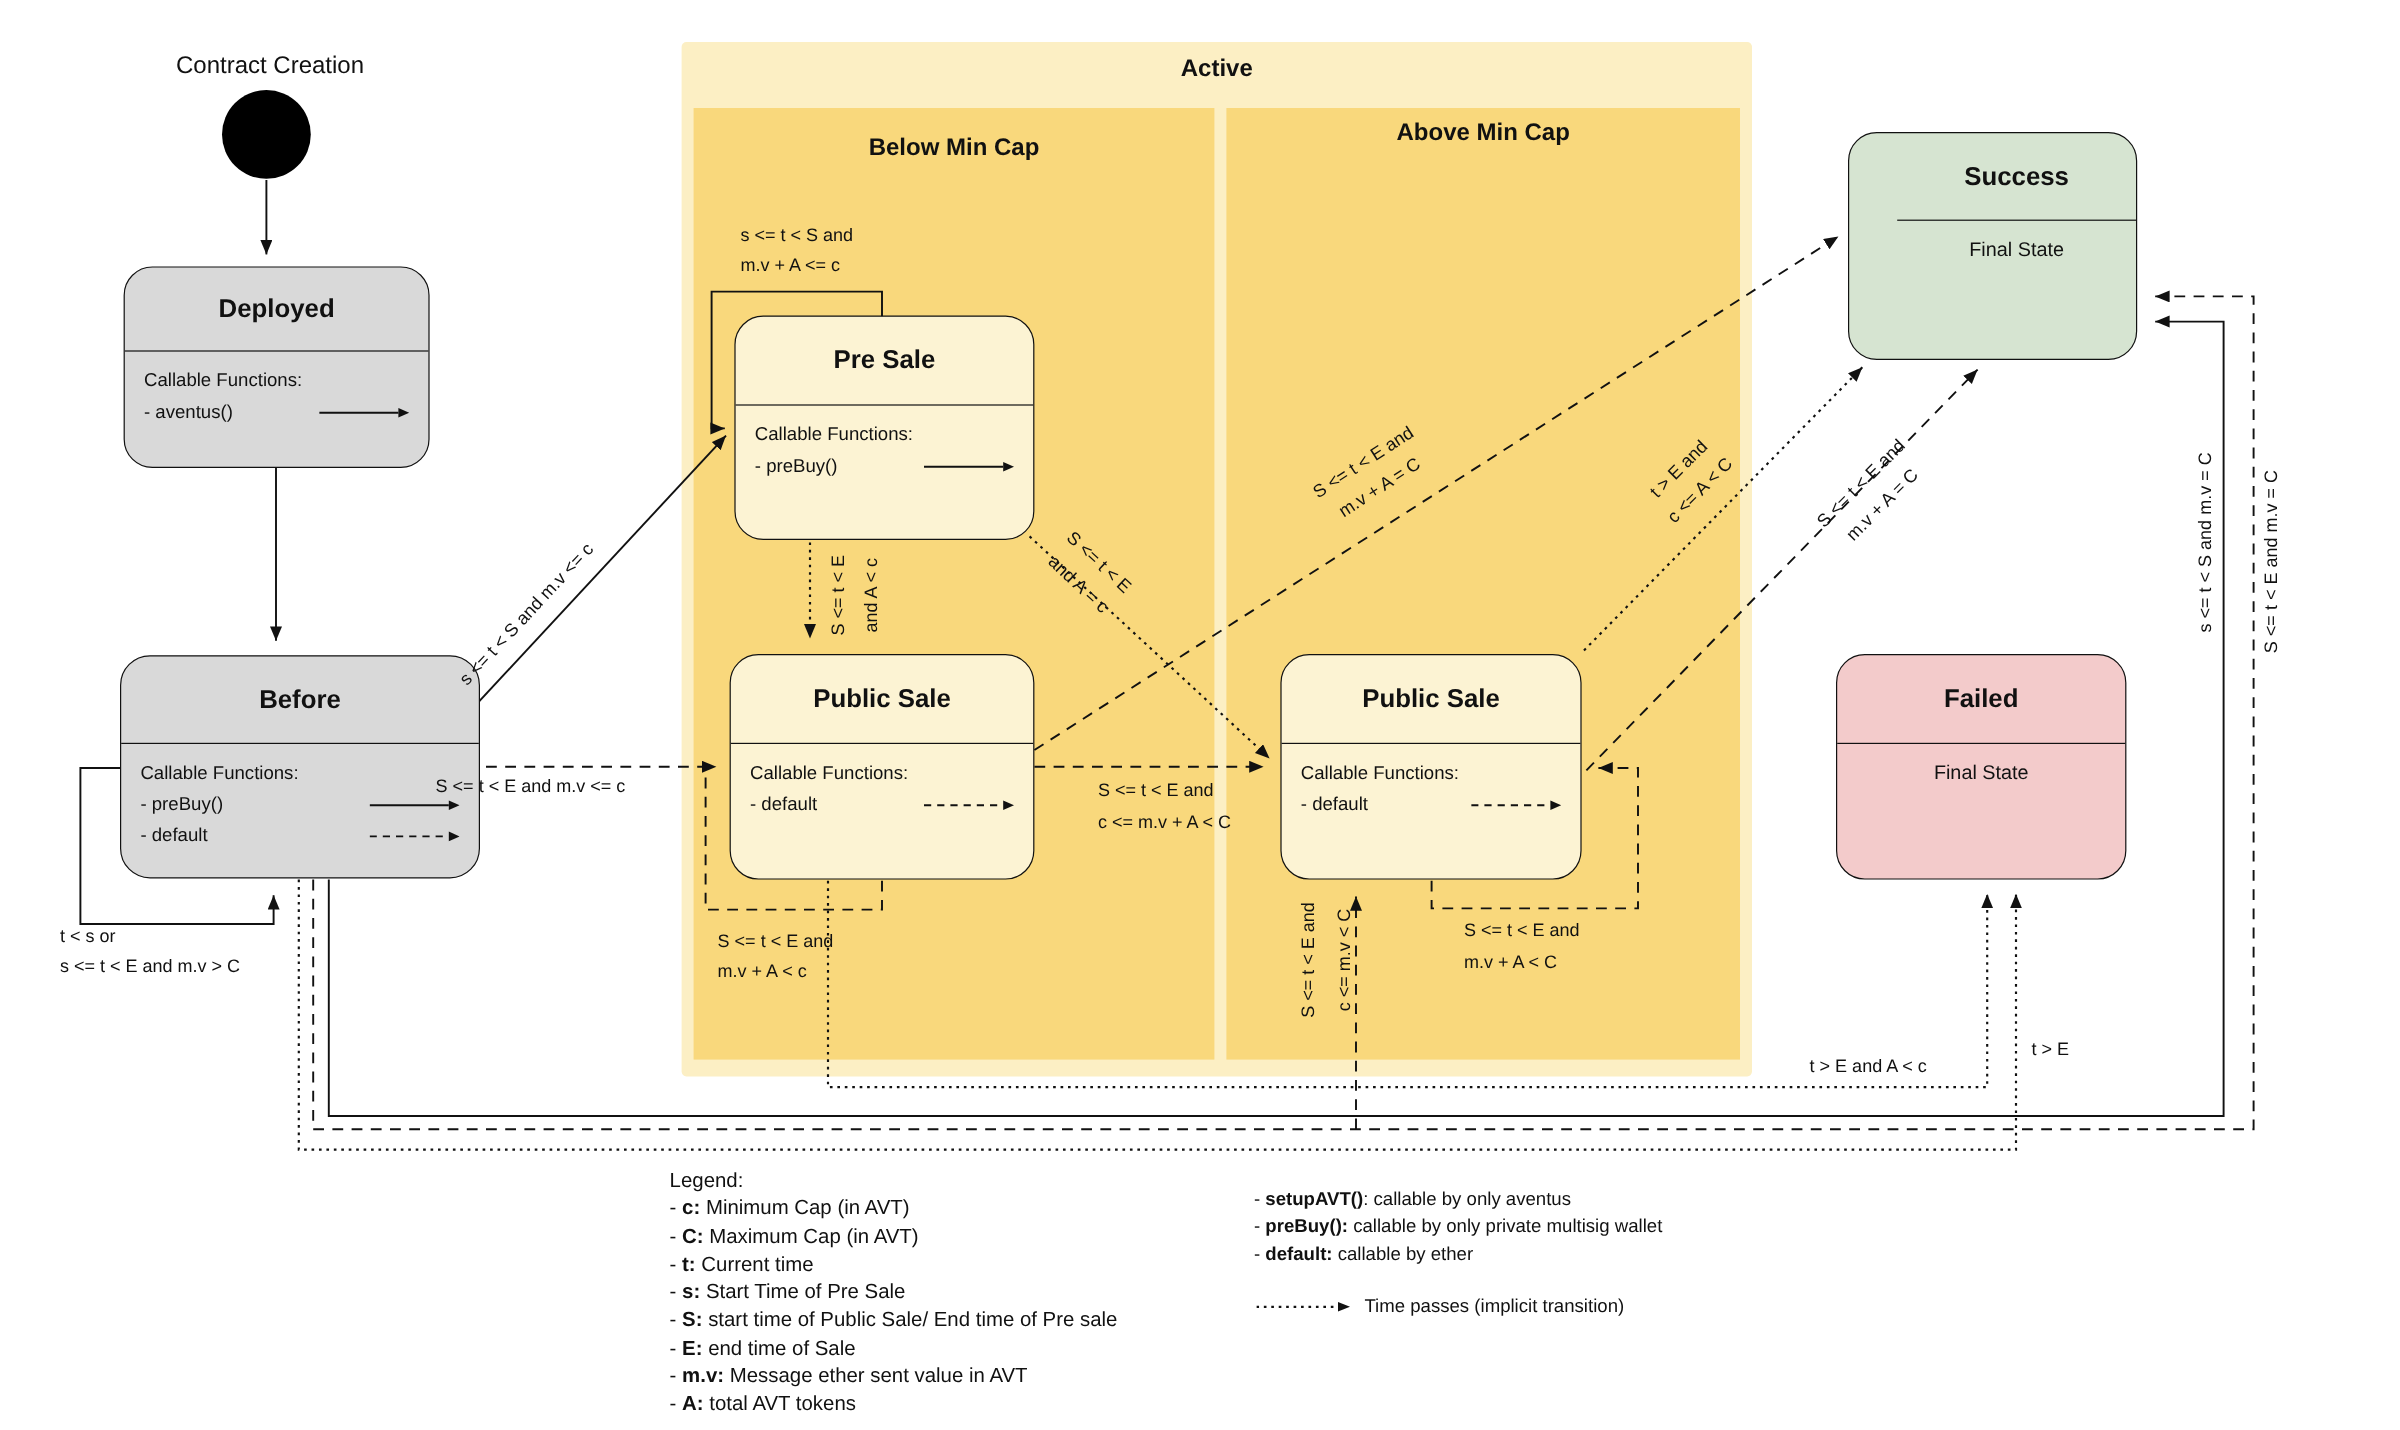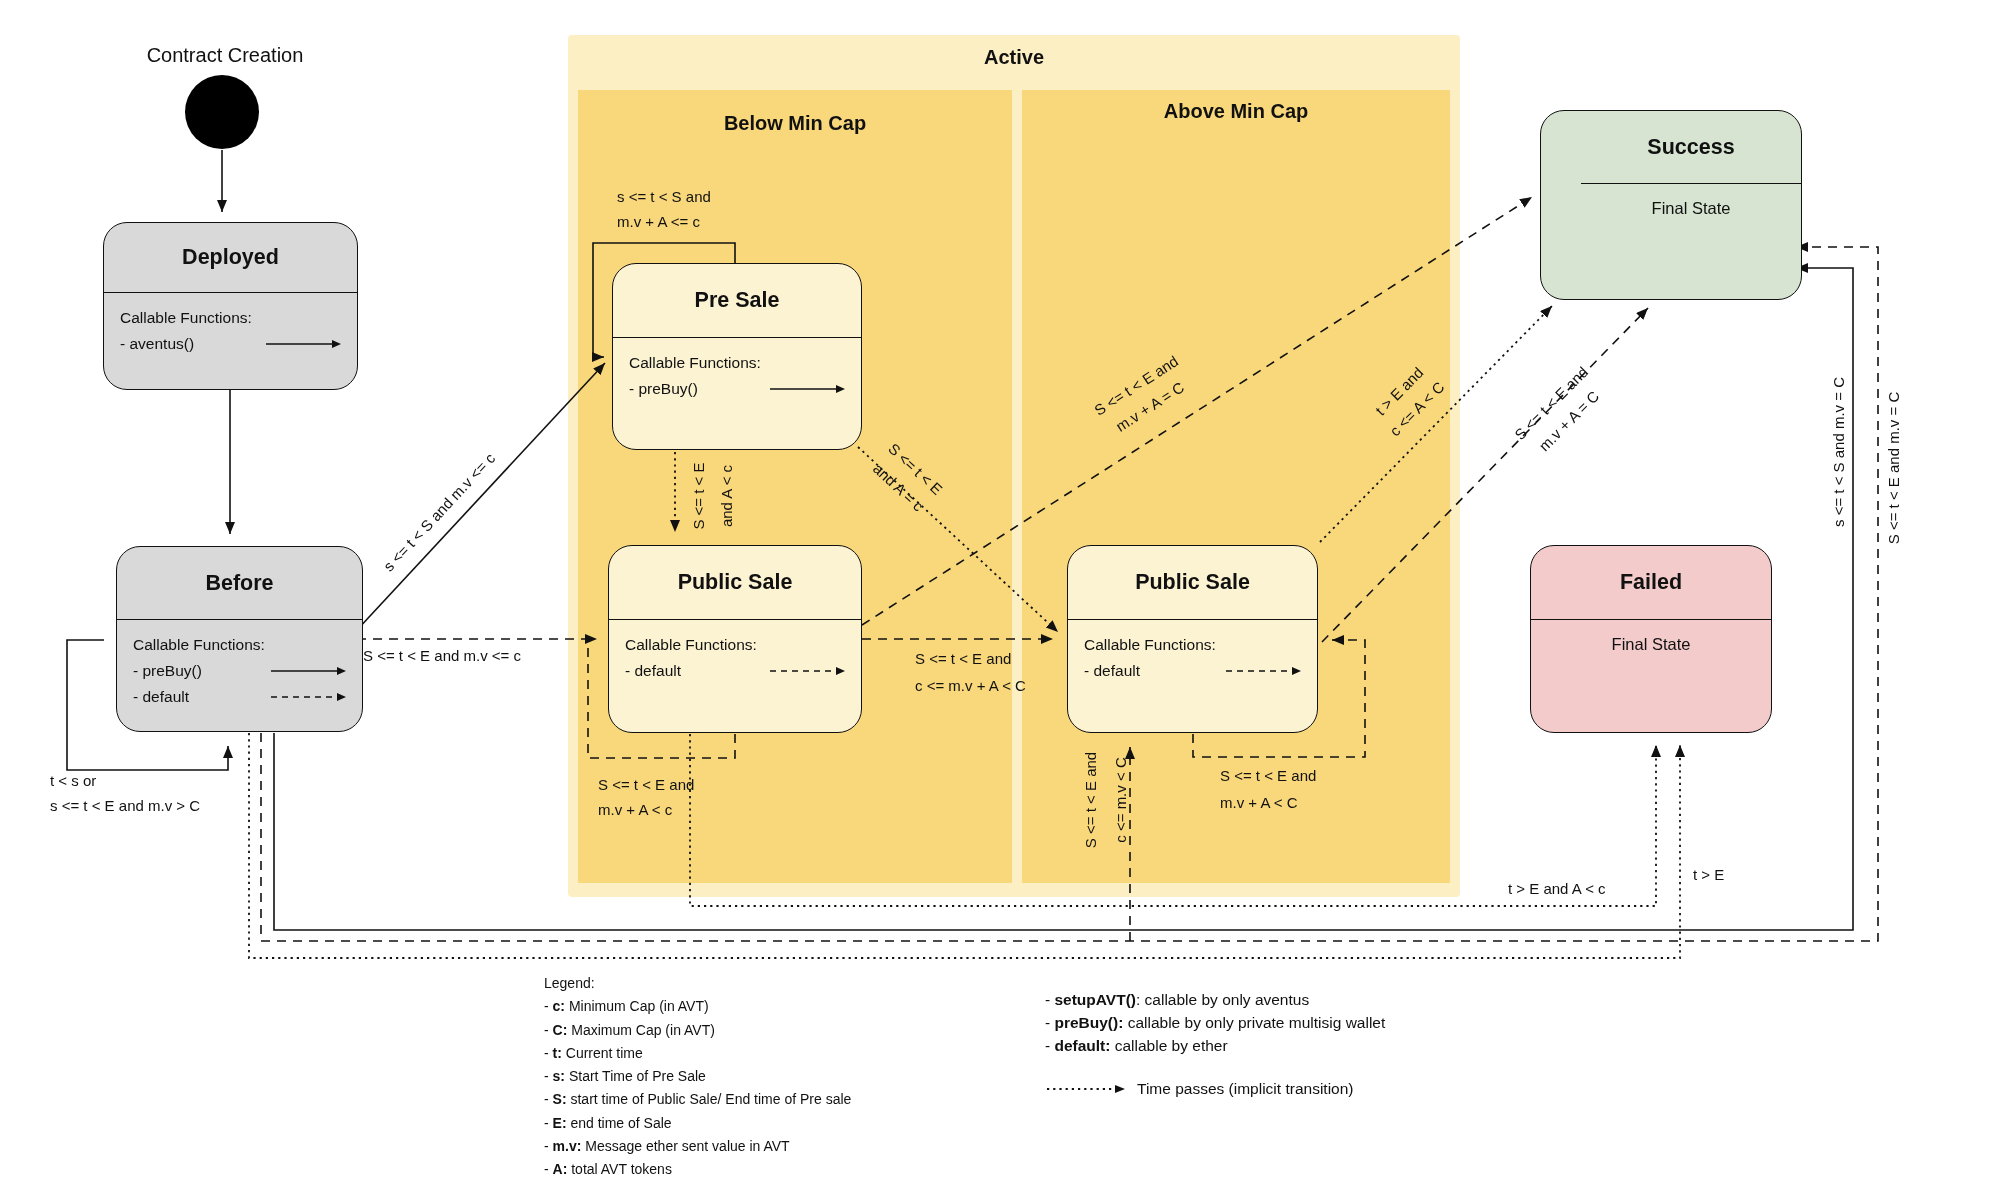--- a/index.html
+++ b/index.html
@@ -27,43 +27,43 @@
   .state { position:absolute; box-sizing:border-box; background:var(--state-cream,#FCF3D3);
            border:1.6px solid #111; border-radius:24px; }
   .state .hd { display:flex; align-items:center; justify-content:center; font-weight:bold;
                font-size:21.5px; border-bottom:1.6px solid #111; box-sizing:border-box; }
   .state .bd { padding:12px 16px 0 16px; font-size:15.5px; line-height:26px; }
   .fn-row { display:flex; align-items:center; justify-content:space-between; }
   .final-body { text-align:center; padding-top:15px; font-size:16.5px; }
 
   #st-deployed { left:103px;  top:222px; width:255px; height:168px; background:var(--state-gray,#D9D9D9); }
   #st-deployed .hd { height:70px; }
-  #st-before   { left:116px;  top:546px; width:247px; height:186px; background:var(--state-gray,#D9D9D9); }
+  #st-before   { left:100px;  top:546px; width:300px; height:186px; background:var(--state-gray,#D9D9D9);border-radius:25px; }
   #st-before .hd { height:73px; }
   #st-presale  { left:612px;  top:263px; width:250px; height:187px; }
   #st-presale .hd { height:74px; }
   #st-psb      { left:608px;  top:545px; width:254px; height:188px; }
   #st-psb .hd { height:74px; }
   #st-psa      { left:1067px; top:545px; width:251px; height:188px; }
   #st-psa .hd { height:74px; }
-  #st-success  { left:1540px; top:110px; width:262px; height:190px; background:var(--state-green,#D6E4D1);padding-left:40px; }
+  #st-success  { left:1540px; top:110px; width:241px; height:190px; background:var(--state-green,#D6E4D1);padding-left:40px; }
   #st-success .hd { height:73px; }
   #st-failed   { left:1530px; top:545px; width:242px; height:188px; background:var(--state-red,#F3CBCB); }
   #st-failed .hd { height:74px; }
 
   #init-circle { position:absolute; left:185px; top:75px; width:74px; height:74px;
                  background:#000; border-radius:50%; }
 
   
   .lbl { position:absolute; font-size:15px; line-height:25px; white-space:pre-line; width:max-content; }
   .ctr { transform:translate(-50%,-50%); text-align:center; }
   .rot { transform:translate(-50%,-50%) rotate(var(--a,0deg)); text-align:center; }
 
   
-  #legend-left  { position:absolute; left:544px;  top:972px; font-size:14px; line-height:23.3px; }
+  #legend-left  { position:absolute; left:558px;  top:972px; font-size:17px; line-height:23.3px; }
   #legend-right { position:absolute; left:1045px; top:988px; font-size:15.5px; line-height:23px; }
   #legend-time  { position:absolute; left:1047px; top:1080px; display:flex; align-items:center; gap:10px; font-size:15.5px; }
   .b { font-weight:bold; }
 </style>
 </head>
 <body>
 
 <div class="stage">
 
   <div class="region" id="region-active"></div>

